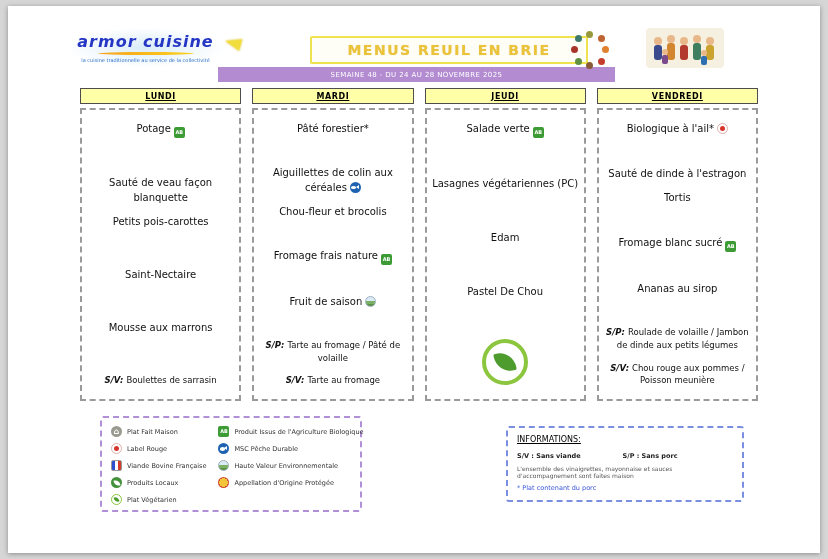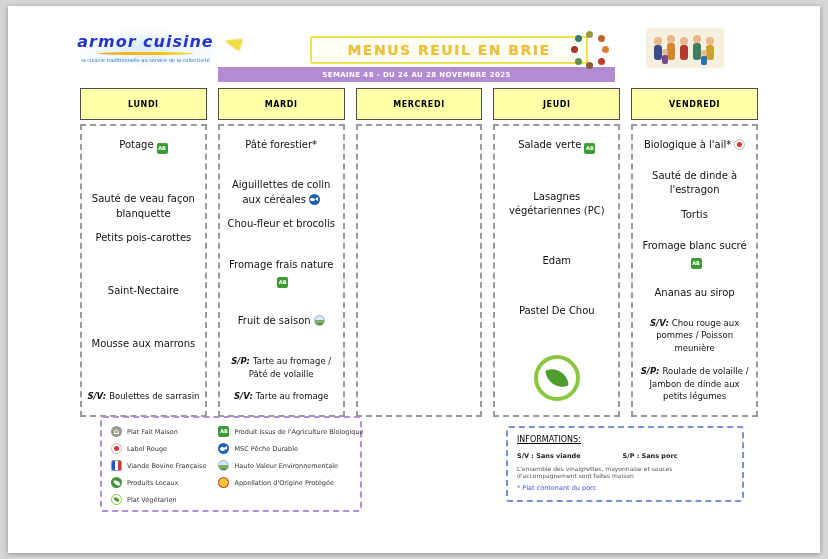--- a/index.html
+++ b/index.html
@@ -22,43 +22,43 @@
                 border-color:transparent #f2dd3f transparent transparent; transform:rotate(15deg);
                 filter:drop-shadow(0 0 1px #d8c52a); }
 
   .title-box { position:absolute; left:302px; top:30px; width:278px; height:28px;
                border:2px solid var(--title-border,#eee34f); background:#fffef6; border-radius:2px;
                display:flex; align-items:center; justify-content:center; }
   .title-text { font-size:14px; font-weight:bold; letter-spacing:1.5px; color:var(--title-text,#eac33b);
                 text-shadow:0 0 1px rgba(205,165,40,.55); }
 
   .week-banner { position:absolute; left:210px; top:61px; width:397px; height:15px;
-                 background:var(--banner-purple,#b38bd1); color:#fff; font-size:7px; font-weight:bold;
+                 background:var(--banner-purple,#b38bd1); color:#fff; font-size:7px; font-weight:normal;
                  letter-spacing:.4px; display:flex; align-items:center; justify-content:center; }
 
   .dots-logo { position:absolute; left:560px; top:22px; width:44px; height:44px; }
   .dots-logo span { position:absolute; width:7px; height:7px; border-radius:50%; }
   .dots-logo span:nth-child(1){left:34px;top:18px;background:#e0812f;}
   .dots-logo span:nth-child(2){left:30px;top:30px;background:#c43c2b;}
   .dots-logo span:nth-child(3){left:18px;top:34px;background:#8a5a36;}
   .dots-logo span:nth-child(4){left:7px; top:30px;background:#5f9140;}
   .dots-logo span:nth-child(5){left:3px; top:18px;background:#a9342a;}
   .dots-logo span:nth-child(6){left:7px; top:7px; background:#3d7a6b;}
   .dots-logo span:nth-child(7){left:18px;top:3px; background:#97993c;}
   .dots-logo span:nth-child(8){left:30px;top:7px; background:#bf6430;}
 
   .family-illustration { position:absolute; left:638px; top:22px; width:78px; height:40px;
                          background:#f6f0e0; border-radius:4px; overflow:hidden; }
 
   
   .menu-columns { position:absolute; left:72px; top:82px; width:678px; display:flex; gap:11px; }
   .day-column { flex:1; display:flex; flex-direction:column; min-width:0; }
-  .day-header { height:32px; background:var(--header-yellow,#ffffa8); border:1px solid #4d4d4d;
+  .day-header { height:16px; background:var(--header-yellow,#ffffa8); border:1px solid #4d4d4d;
                 display:flex; align-items:center; justify-content:center;
-                font-size:8px; font-weight:bold; letter-spacing:.6px; margin-bottom:4px; }
+                font-size:8px; font-weight:bold; letter-spacing:.6px; margin-bottom:4px;text-decoration:underline; }
   .day-body { height:293px; border:2px dashed #9a9a9a; padding:12px 4px;
               display:flex; flex-direction:column; justify-content:space-between; }
   .menu-group { display:flex; flex-direction:column; gap:10px; }
   .menu-item { font-size:10px; line-height:1.45; text-align:center; color:#111; }
   .menu-item.note { font-size:8.5px; line-height:1.5; }
   .prefix { font-weight:bold; font-style:italic; }
 
   
   .icon { display:inline-flex; align-items:center; justify-content:center; width:11px; height:11px;
           font-weight:bold; color:#fff; vertical-align:-2px; margin-left:3px; line-height:1; flex:none;
@@ -190,24 +190,20 @@
           <div class="menu-group">
             <div class="menu-item"><span>Fruit de saison</span><span class="icon icon-hve"></span></div>
           </div>
           <div class="menu-group">
             <div class="menu-item note"><span class="prefix">S/P: </span><span>Tarte au fromage / Pâté de volaille</span></div>
             <div class="menu-item note"><span class="prefix">S/V: </span><span>Tarte au fromage</span></div>
           </div>
         </div>
       </div>
       <div class="day-column">
-        <div class="day-header">MERCREDI</div>
-        <div class="day-body"></div>
-      </div>
-      <div class="day-column">
         <div class="day-header">JEUDI</div>
         <div class="day-body">
           <div class="menu-group">
             <div class="menu-item"><span>Salade verte</span><span class="icon icon-bio">AB</span></div>
           </div>
           <div class="menu-group">
             <div class="menu-item"><span>Lasagnes végétariennes (PC)</span></div>
           </div>
           <div class="menu-group">
             <div class="menu-item"><span>Edam</span></div>
@@ -230,22 +226,22 @@
             <div class="menu-item"><span>Sauté de dinde à l'estragon</span></div>
             <div class="menu-item"><span>Tortis</span></div>
           </div>
           <div class="menu-group">
             <div class="menu-item"><span>Fromage blanc sucré</span><span class="icon icon-bio">AB</span></div>
           </div>
           <div class="menu-group">
             <div class="menu-item"><span>Ananas au sirop</span></div>
           </div>
           <div class="menu-group">
+            <div class="menu-item note"><span class="prefix">S/P: </span><span>Roulade de volaille / Jambon de dinde aux petits légumes</span></div>
             <div class="menu-item note"><span class="prefix">S/V: </span><span>Chou rouge aux pommes / Poisson meunière</span></div>
-            <div class="menu-item note"><span class="prefix">S/P: </span><span>Roulade de volaille / Jambon de dinde aux petits légumes</span></div>
           </div>
         </div>
       </div>
     </div>
 
   <div class="legend-box">
     <div class="legend-col">
         <div class="legend-row">
           <span class="icon icon-fait-maison">⌂</span>
           <span>Plat Fait Maison</span>

